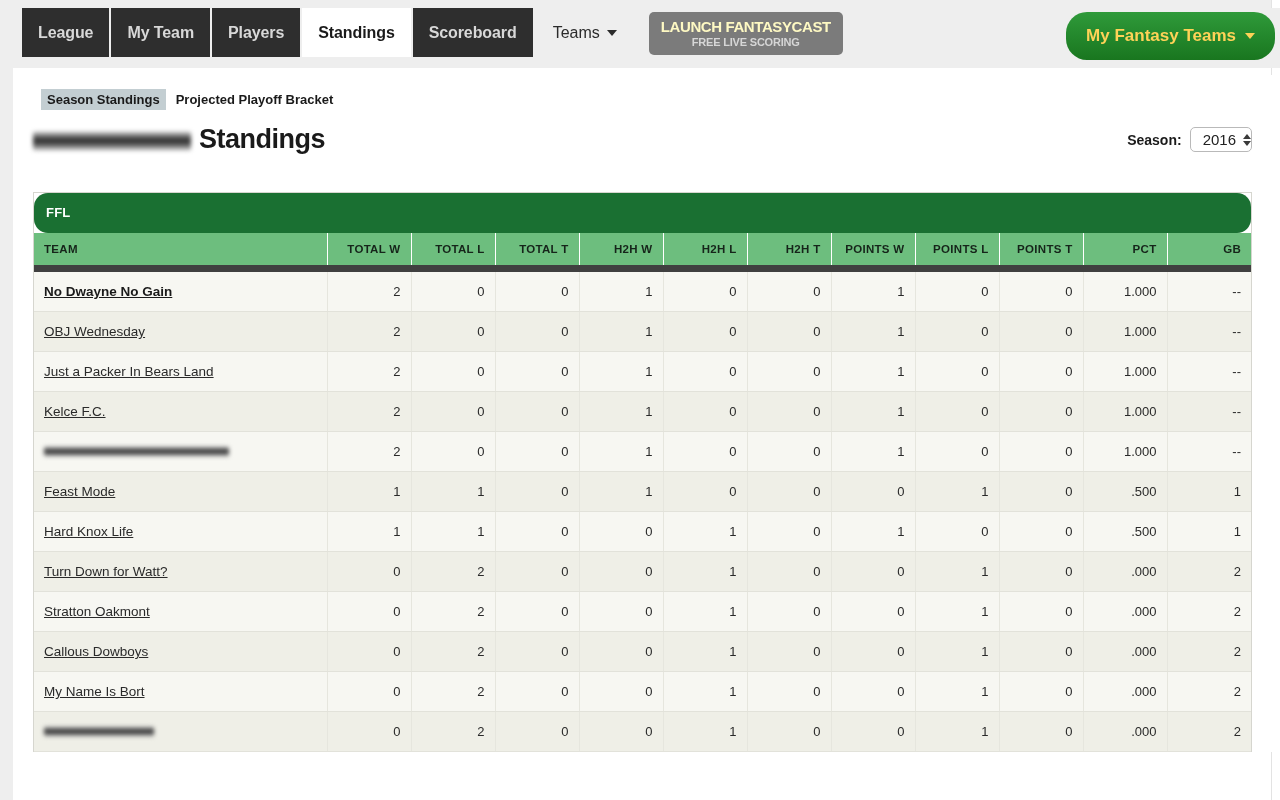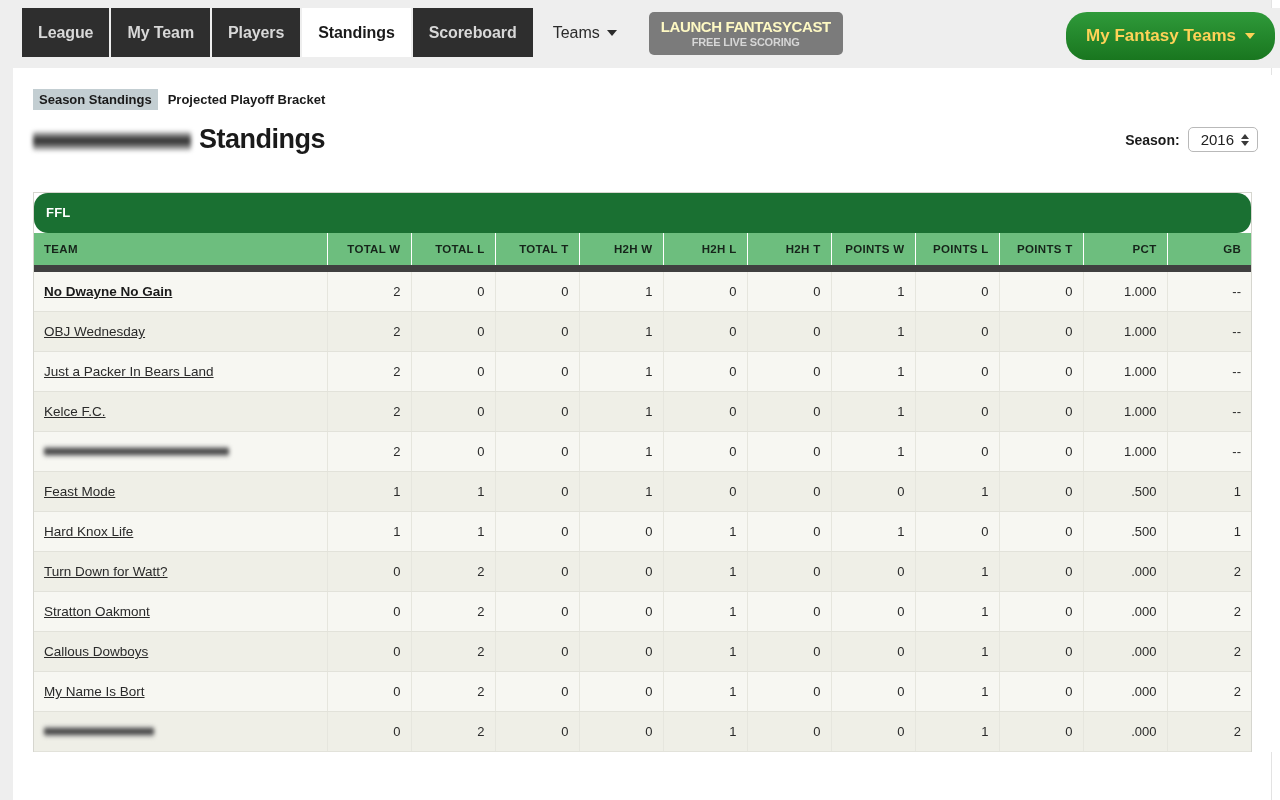--- a/index.html
+++ b/index.html
@@ -158,20 +158,21 @@
     position: absolute;
     top: 75px;
     left: 13px;
     width: 1259px;
     background: #ffffff;
   }
 
   .subnav {
     padding: 14px 0 0 20px;
     font-size: 13px;
+    margin-left: 8px;
   }
   .subnav-item {
     display: inline-block;
     color: #1a1a1a;
     font-weight: bold;
     padding: 3px 6px;
     margin-right: 4px;
     cursor: pointer;
   }
   .subnav-item.current {
@@ -210,38 +211,38 @@
     margin-top: 2px;
   }
   .page-title {
     font-size: 27px;
     font-weight: bold;
     color: #1a1a1a;
     letter-spacing: -0.5px;
   }
   .season-box {
     position: absolute;
-    right: 14px;
+    right: 20px;
     top: 3px;
     display: flex;
     align-items: center;
   }
   .season-label {
     font-size: 14px;
     font-weight: bold;
     color: #1a1a1a;
     margin-right: 8px;
   }
   .season-select {
     display: inline-flex;
     align-items: center;
     border: 1px solid #b9b9b9;
     border-radius: 5px;
     background: #ffffff;
-    padding: 3px 8px 3px 12px;
+    padding: 3px 0 3px 12px;
     font-size: 15px;
     color: #222;
     cursor: pointer;
   }
   .spinner {
     display: inline-flex;
     flex-direction: column;
     margin-left: 7px;
     line-height: 0;
   }

